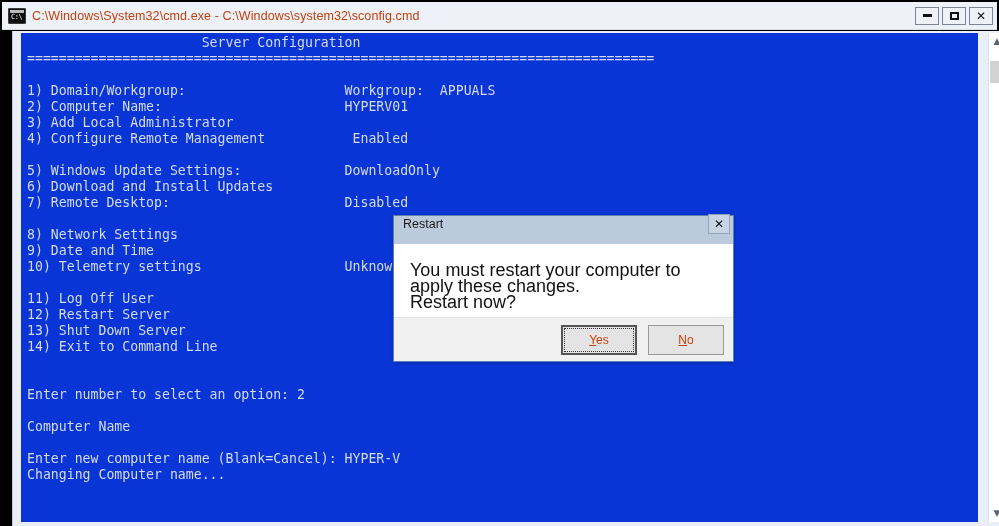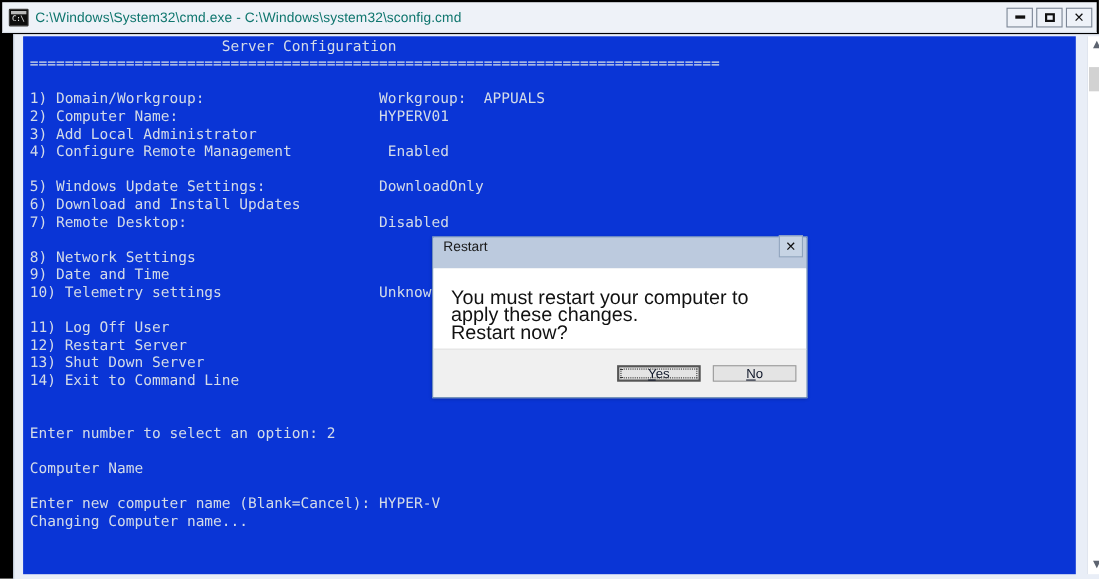--- a/index.html
+++ b/index.html
@@ -58,21 +58,21 @@
     position: absolute;
     left: 2px; top: 4px;
     font-family: "DejaVu Sans Mono", monospace;
     font-size: 7px;
     line-height: 9px;
     color: #f2f2f2;
     letter-spacing: -0.5px;
   }
   #title-text {
     font-size: 12.5px;
-    color: #0f766e;
+    color: #c2410c;
     white-space: nowrap;
     letter-spacing: 0.1px;
   }
   .win-btns {
     margin-left: auto;
     display: flex;
     align-items: center;
     height: 100%;
     padding-right: 4px;
   }
@@ -242,27 +242,27 @@
     box-sizing: border-box;
     display: flex;
     align-items: center;
     justify-content: flex-end;
     padding-right: 9px;
     gap: 11px;
     border-top: 1px solid #e4e4e4;
   }
   .dialog-button {
     width: 76px;
-    height: 15px;
+    height: 30px;
     background: #e4e4e4;
     border: 1px solid #9a9a9a;
     box-sizing: border-box;
     font-family: "Liberation Sans", sans-serif;
     font-size: 12px;
-    color: #0f172a;
+    color: #c2410c;
     display: flex;
     align-items: center;
     justify-content: center;
     position: relative;
   }
   .dialog-button.is-default {
     border: 2px solid #555555;
   }
   .dialog-button.is-default .focus-ring {
     position: absolute;

